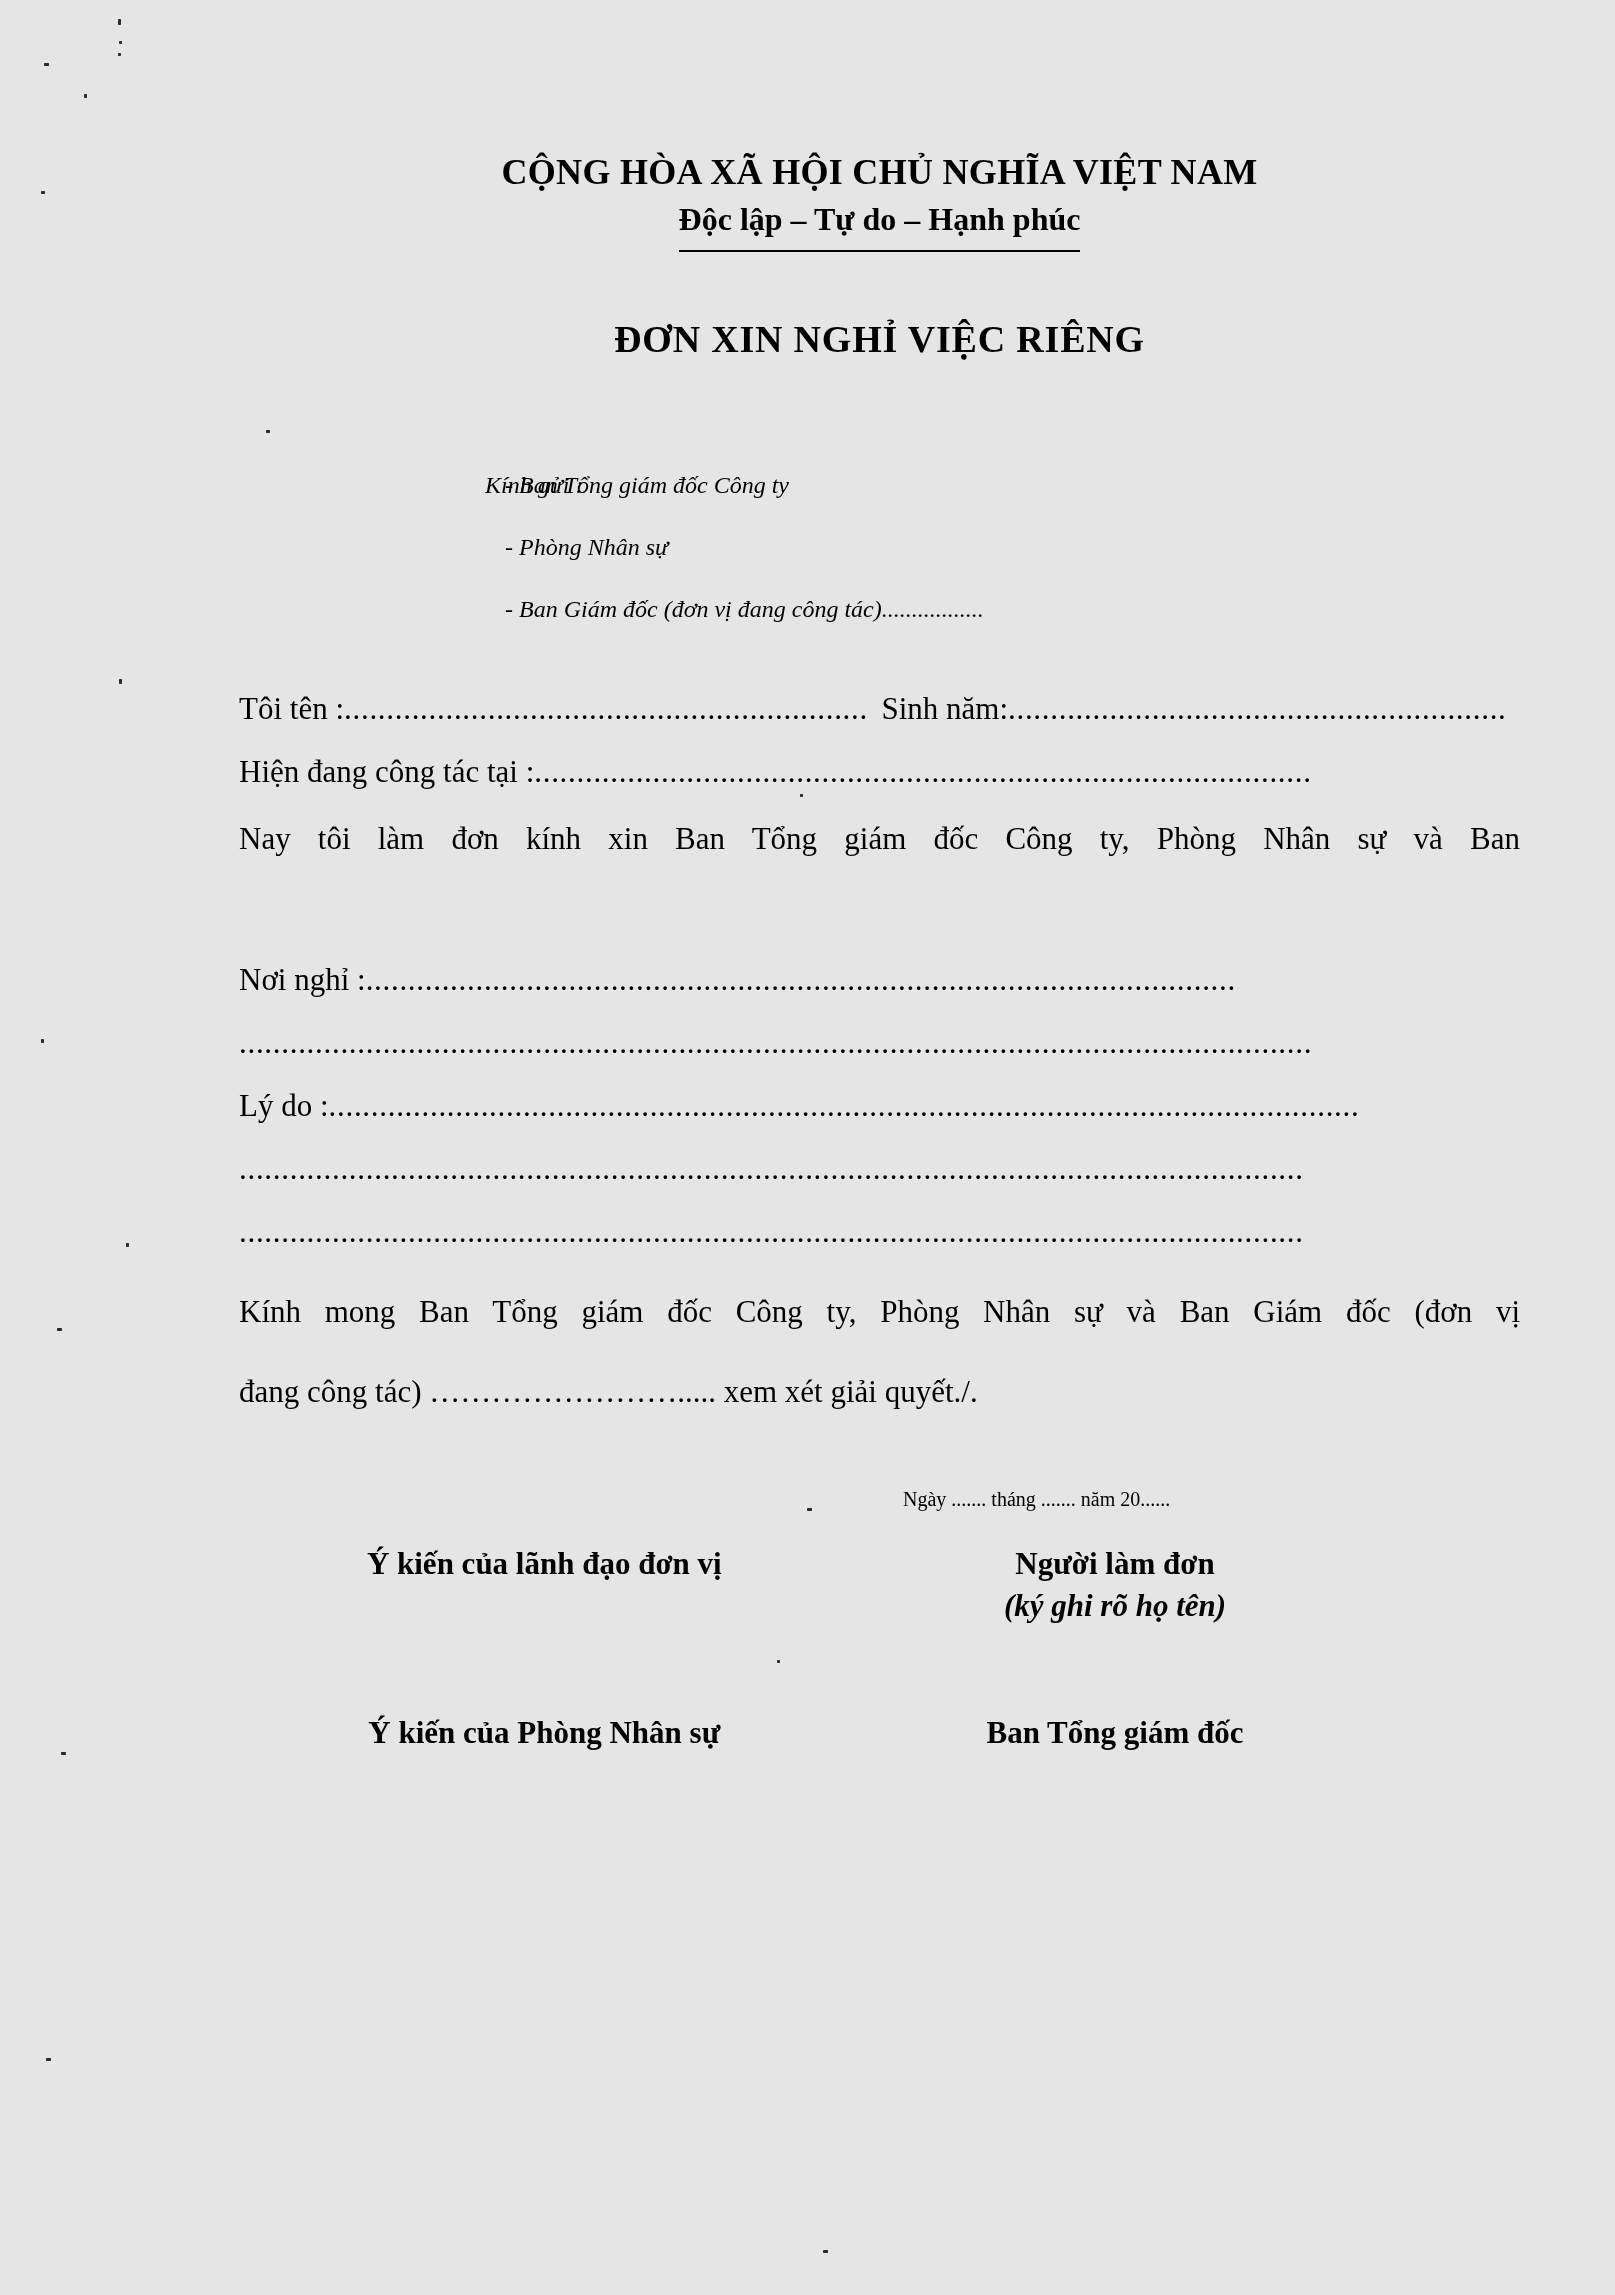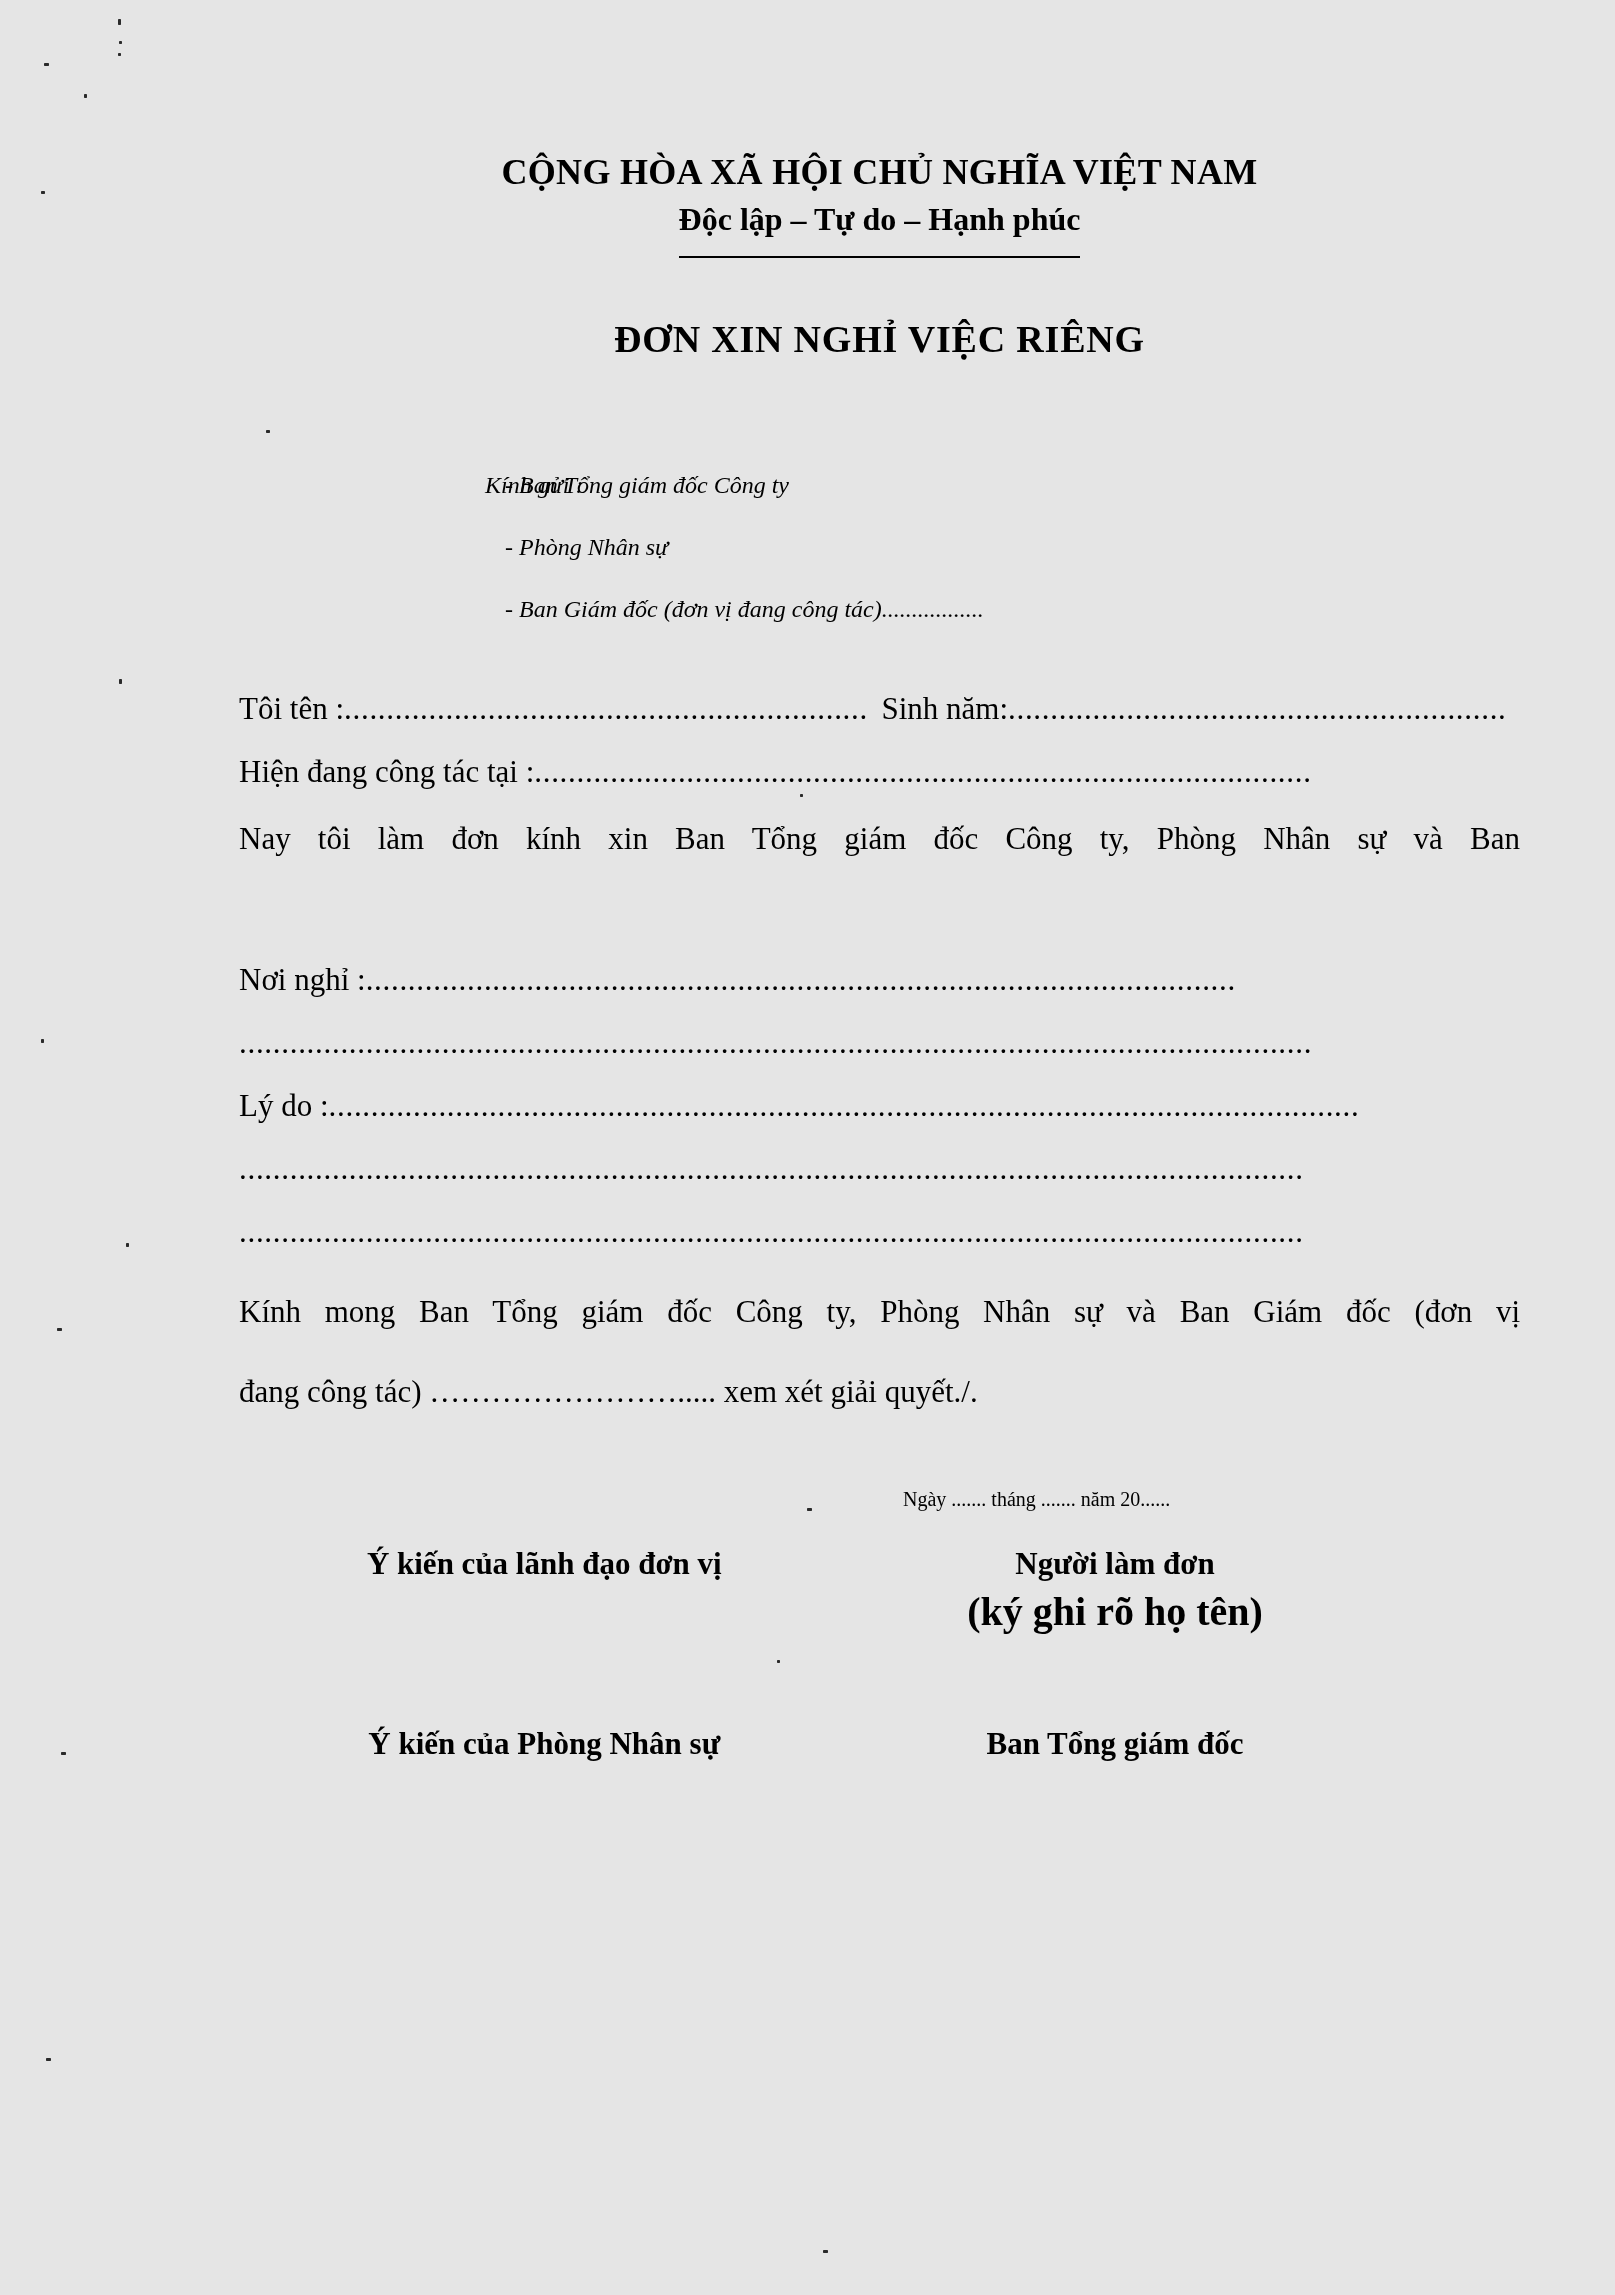--- a/index.html
+++ b/index.html
@@ -43,21 +43,21 @@
     line-height: 1.18;
   }
   .hdr-motto {
     font-size: 32px;
     font-weight: bold;
     line-height: 1.18;
     margin-top: 8px;
   }
   .hdr-motto span {
     border-bottom: 2.7px solid #000;
-    padding-bottom: 19px;
+    padding-bottom: 13px;
   }
 
   .doc-title {
     text-align: center;
     font-size: 38px;
     font-weight: bold;
     letter-spacing: 0.8px;
     margin-top: 78px;
   }
 
@@ -169,21 +169,22 @@
     text-align: center;
     padding-right: 113px;
     box-sizing: border-box;
   }
   .sig-title {
     font-size: 31px;
     font-weight: bold;
     white-space: nowrap;
   }
   .sig-sub {
-    font-size: 40px;
+    font-size: 31px;
+    font-style: italic;
     font-weight: bold;
     margin-top: 6.6px;
     white-space: nowrap;
   }
   .sig-row-bottom {
     display: flex;
     margin-top: 91px;
   }
 </style>
 </head>

